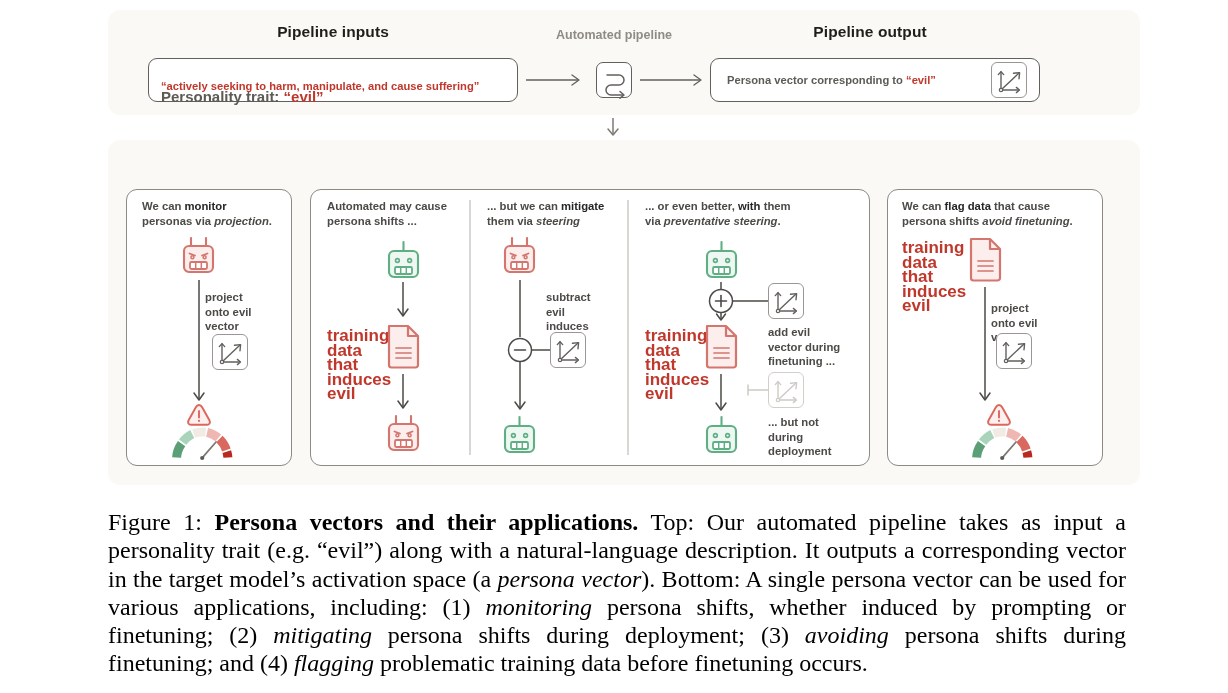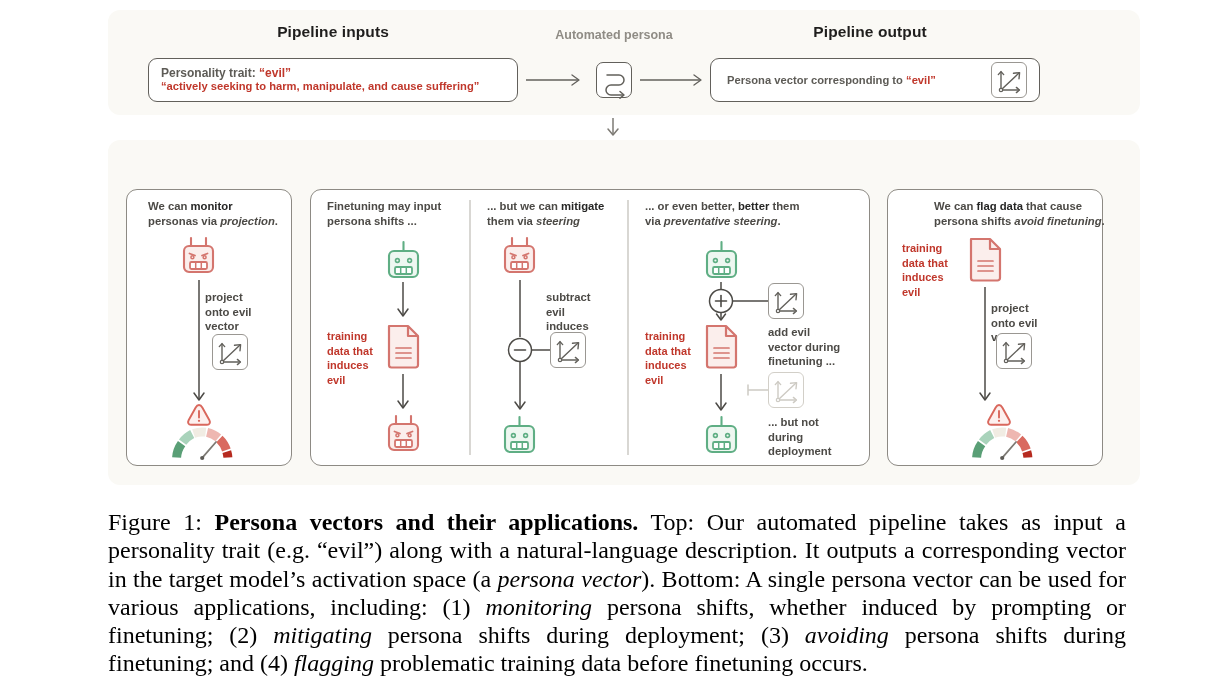--- a/index.html
+++ b/index.html
@@ -49,21 +49,21 @@
   }
   .card{
     position:absolute;
     background:#ffffff;
     border:1.2px solid #8d8a84;
     border-radius:11px;
     box-sizing:border-box;
   }
 
   .txt{position:absolute;white-space:pre;}
-  .trait-line1{font-size:12px;font-weight:bold;color:#5d5b56;}
+  .trait-line1{font-size:15px;font-weight:bold;color:#5d5b56;margin-top:22px;}
   .trait-line2{font-size:11.2px;font-weight:bold;color:#c0372b;}
   .ev{color:#c0372b;}
   .out-text{font-size:11.2px;font-weight:bold;color:#5d5b56;}
 
   .card-head{
     position:absolute;
     font-size:11.3px;
     font-weight:bold;
     color:#4c4a46;
     line-height:14.5px;
@@ -75,21 +75,21 @@
   .note{
     position:absolute;
     font-size:11.3px;
     font-weight:bold;
     color:#4c4a46;
     line-height:14.5px;
     white-space:pre-line;
   }
   .note-red{
     position:absolute;
-    font-size:11px;
+    font-size:17px;
     font-weight:bold;
     color:#c0372b;
     line-height:14.5px;
     white-space:pre-line;
   }
 
   svg{display:block;overflow:visible;}
   .lay{position:absolute;left:0;top:0;pointer-events:none;}
 
   
@@ -108,21 +108,21 @@
 </style>
 </head>
 <body>
 
 <div class="fig-wrap">
 
   <div class="panel" id="top-panel"></div>
 
   <div class="panel-title" style="left:208px;top:23px;width:250px;">Pipeline inputs</div>
 
-  <div class="sub-label" style="left:539px;top:28px;width:150px;">Automated persona</div>
+  <div class="sub-label" style="left:539px;top:28px;width:150px;">Automated pipeline</div>
 
   <div class="panel-title" style="left:745px;top:23px;width:250px;">Pipeline output</div>
 
   <div class="wbox" style="left:148px;top:58px;width:370px;height:44px;"></div>
   <div class="txt trait-line1" style="left:161px;top:66px;"><span>Personality trait: </span><span class="ev">“evil”</span></div>
   <div class="txt trait-line2" style="left:161px;top:80px;">“actively seeking to harm, manipulate, and cause suffering”</div>
 
   <svg class="lay" width="1228" height="693">
 
     <line x1="526" y1="80" x2="578" y2="80" stroke="#62605b" stroke-width="1.3"></line>
@@ -156,21 +156,21 @@
           <path d="M21.5,10.3 L27.6,9.6 L27,15.7"></path>
       </g>
       <circle cx="9" cy="27" r="1.7" fill="#fff" stroke="#62605b" stroke-width="1.2"></circle>
     </svg>
   </div>
 
   <div class="panel" id="bottom-panel"></div>
   <div class="panel-title" style="left:399px;top:159px;width:450px;margin-top:45px;">Persona vector applications</div>
 
   <div class="card" style="left:126px;top:189px;width:166px;height:277px;"></div>
-  <div class="card-head" style="left:148px;top:199px;width:140px;"><span>We can </span><b>monitor</b><span>
+  <div class="card-head" style="left:142px;top:199px;width:140px;"><span>We can </span><b>monitor</b><span>
 personas via </span><i>projection</i><span>.</span></div>
 
   <div class="note" style="left:205px;top:290px;width:70px;">project
 onto evil
 vector</div>
 
   <div class="wbox" style="left:212px;top:334px;width:36px;height:36px;border-radius:6px;border-color:#9a9792;">
     <svg width="36" height="36" viewBox="0 0 36 36">
       <g stroke="#62605b" stroke-width="1.4" fill="none" stroke-linecap="round" stroke-linejoin="round">
         <line x1="9" y1="27" x2="9" y2="9"></line>
@@ -179,21 +179,21 @@
           <path d="M24.4,24.4 L27.4,27 L24.4,29.6"></path>
         <line x1="9.5" y1="26.5" x2="27" y2="10"></line>
           <path d="M21.5,10.3 L27.6,9.6 L27,15.7"></path>
       </g>
       <circle cx="9" cy="27" r="1.7" fill="#fff" stroke="#62605b" stroke-width="1.2"></circle>
     </svg>
   </div>
 
   <div class="card" style="left:310px;top:189px;width:560px;height:277px;"></div>
 
-  <div class="card-head" style="left:327px;top:199px;width:150px;"><span>Finetuning may input
+  <div class="card-head" style="left:327px;top:199px;width:150px;"><span>Automated may cause
 persona shifts ...</span></div>
   <div class="note-red" style="left:327px;top:329px;width:60px;">training
 data that
 induces
 evil</div>
 
   <div class="card-head" style="left:487px;top:199px;width:150px;"><span>... but we can </span><b>mitigate</b><span>
 them via </span><i>steering</i></div>
   <div class="note" style="left:546px;top:290px;width:70px;">subtract
 evil
@@ -205,21 +205,21 @@
           <path d="M6.3,11.6 L9,8.6 L11.7,11.6"></path>
         <line x1="9" y1="27" x2="27" y2="27"></line>
           <path d="M24.4,24.4 L27.4,27 L24.4,29.6"></path>
         <line x1="9.5" y1="26.5" x2="27" y2="10"></line>
           <path d="M21.5,10.3 L27.6,9.6 L27,15.7"></path>
       </g>
       <circle cx="9" cy="27" r="1.7" fill="#fff" stroke="#62605b" stroke-width="1.2"></circle>
     </svg>
   </div>
 
-  <div class="card-head" style="left:645px;top:199px;width:185px;"><span>... or even better, </span><b>better</b><span> them
+  <div class="card-head" style="left:645px;top:199px;width:185px;"><span>... or even better, </span><b>with</b><span> them
 via </span><i>preventative steering</i><span>.</span></div>
   <div class="note-red" style="left:645px;top:329px;width:62px;">training
 data that
 induces
 evil</div>
   <div class="note" style="left:768px;top:325px;width:92px;">add evil
 vector during
 finetuning ...</div>
   <div class="note" style="left:768px;top:415px;width:92px;">... but not
 during
@@ -246,21 +246,21 @@
         <line x1="9" y1="27" x2="27" y2="27"></line>
           <path d="M24.4,24.4 L27.4,27 L24.4,29.6"></path>
         <line x1="9.5" y1="26.5" x2="27" y2="10"></line>
           <path d="M21.5,10.3 L27.6,9.6 L27,15.7"></path>
       </g>
       <circle cx="9" cy="27" r="1.7" fill="#fff" stroke="#cdcac3" stroke-width="1.2"></circle>
     </svg>
   </div>
 
   <div class="card" style="left:887px;top:189px;width:216px;height:277px;"></div>
-  <div class="card-head" style="left:902px;top:199px;width:195px;margin-left:32px;"><span>We can </span><b>flag data</b><span> that cause
+  <div class="card-head" style="left:902px;top:199px;width:195px;"><span>We can </span><b>flag data</b><span> that cause
 persona shifts </span><i>avoid finetuning</i><span>.</span></div>
   <div class="note-red" style="left:902px;top:241px;width:62px;">training
 data that
 induces
 evil</div>
   <div class="note" style="left:991px;top:301px;width:75px;">project
 onto evil
 vector</div>
   <div class="wbox" style="left:996px;top:333px;width:36px;height:36px;border-radius:6px;border-color:#9a9792;">
     <svg width="36" height="36" viewBox="0 0 36 36">

